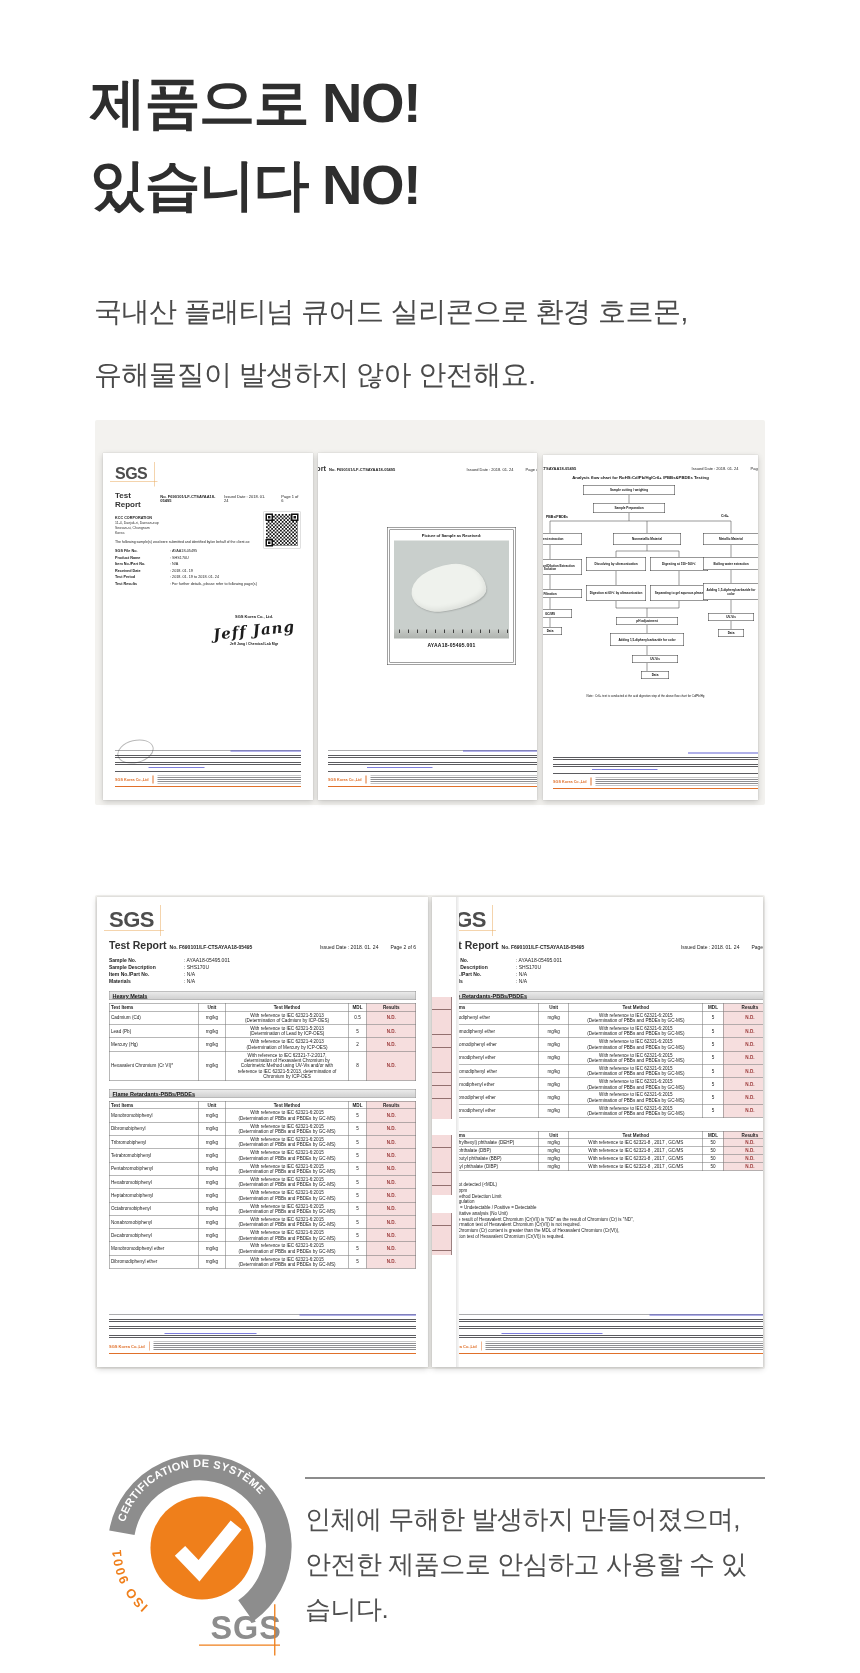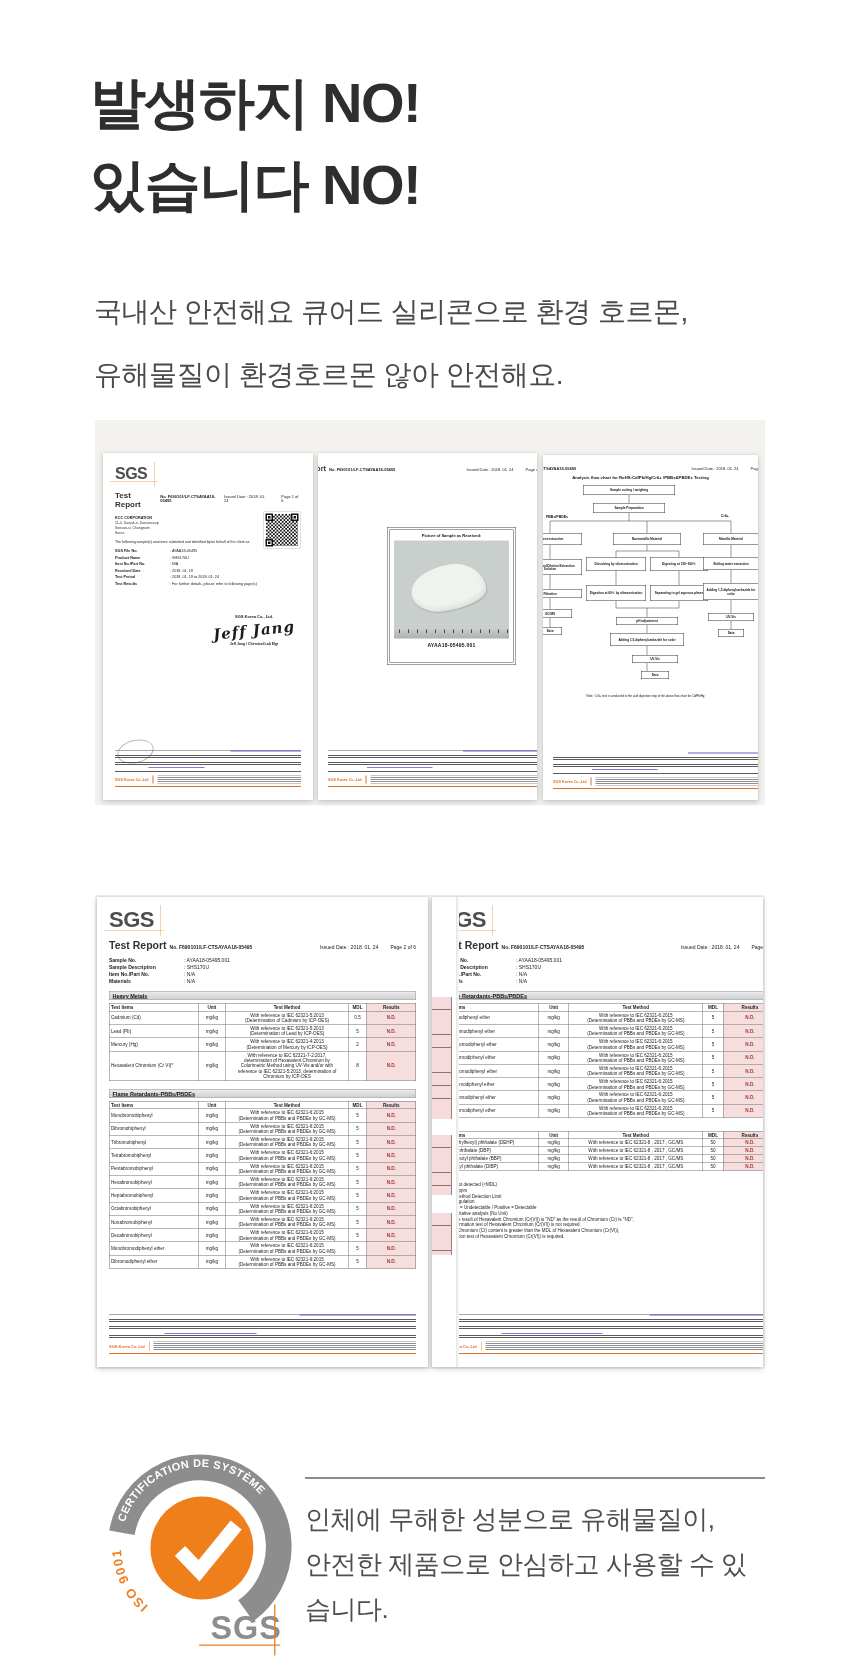--- a/index.html
+++ b/index.html
@@ -118,26 +118,26 @@
   .cert .ct { font-size:33px; font-weight:800; color:#4b4b4b; letter-spacing:-1px; }
   .cert .cd { height:2px; background:#8c8c8c; margin-top:32px; }
   .cert .cb { margin-top:18px; font-size:26px; line-height:45px; color:#4f4f4f; letter-spacing:-0.5px; }
 </style>
 </head>
 <body>
 
 <div id="stage">
 
   <div class="hero">
-    <h1>발생하지 NO!</h1>
+    <h1>제품으로 NO!</h1>
     <h1>있습니다 NO!</h1>
   </div>
   <div class="sub">
-    <div>국내산 안전해요 큐어드 실리콘으로 환경 호르몬,</div>
-    <div>유해물질이 환경호르몬 않아 안전해요.</div>
+    <div>국내산 플래티넘 큐어드 실리콘으로 환경 호르몬,</div>
+    <div>유해물질이 발생하지 않아 안전해요.</div>
   </div>
 
   <div class="photo1">
 
     <div class="page" id="p1">
       <div class="z2">
         <div style="padding:22px 24px; position:relative; height:694px;">
           <div class="sgslogo" style="font-size:32px;">SGS</div>
           <div class="dheader" style="margin-top:16px; font-size:8px;">
             <span class="tr-big" style="font-size:16px;">Test Report</span>
@@ -752,18 +752,18 @@
       <textPath href="#arcIso" startOffset="4">ISO 9001</textPath>
     </text>
     <text x="116" y="203" font-family="Liberation Sans, sans-serif" font-size="34" font-weight="800" fill="#8d8d8d" letter-spacing="1">SGS</text>
     <line x1="104" y1="209" x2="189" y2="209" stroke="#ef7f1b" stroke-width="1.4"></line>
     <line x1="183.5" y1="166" x2="183.5" y2="220" stroke="#ef7f1b" stroke-width="1.4"></line>
   </svg>
 
   <div class="cert">
     <div class="cd"></div>
     <div class="cb">
-      <div>인체에 무해한 성분으로 유해물질이,</div>
+      <div>인체에 무해한 발생하지 만들어졌으며,</div>
       <div>안전한 제품으로 안심하고 사용할 수 있습니다.</div>
     </div>
   </div>
 
 </div>
 
 </body></html>

